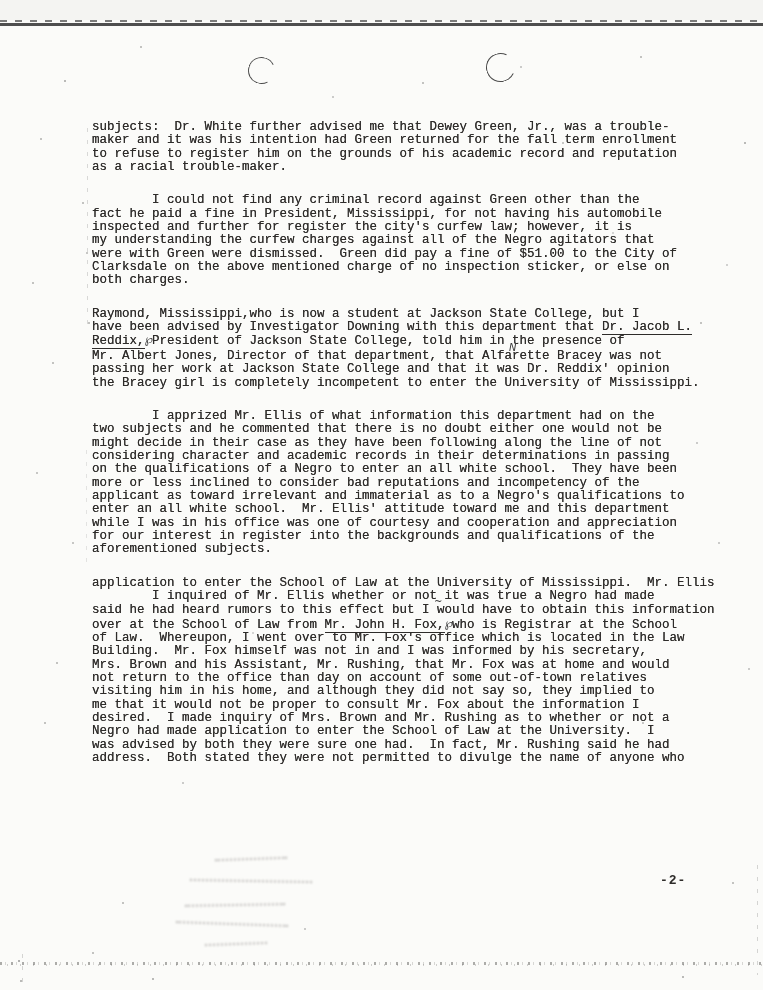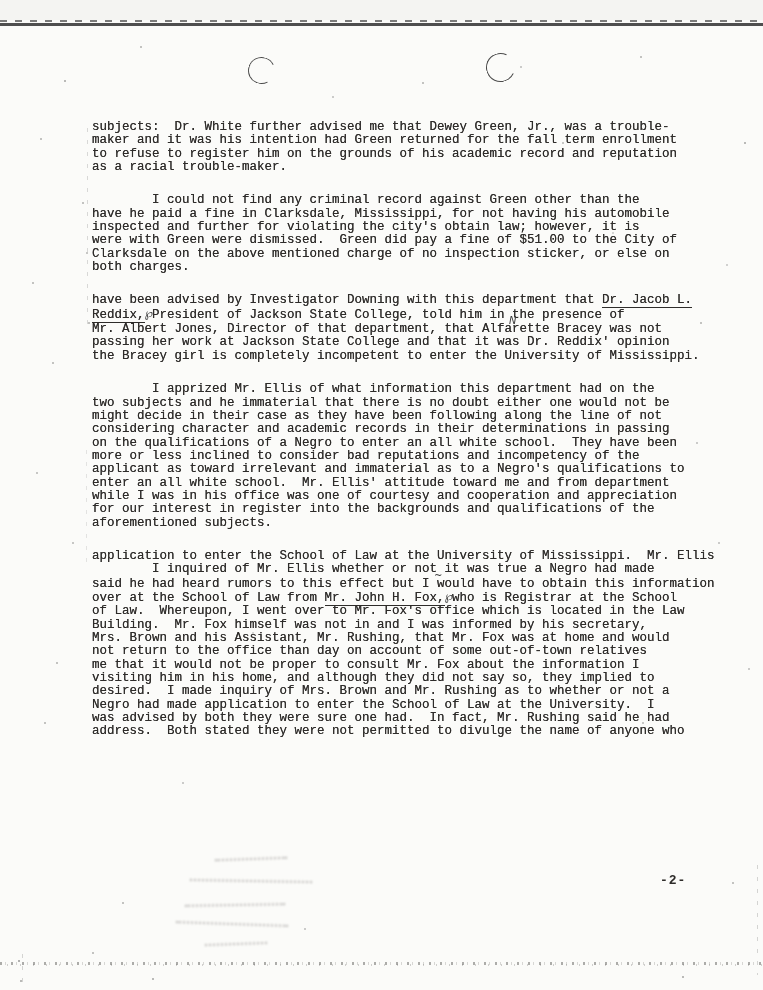--- a/index.html
+++ b/index.html
@@ -106,57 +106,59 @@
 
   <div class="document-text">
       <div class="para">
         <div class="line"><span>subjects:  Dr. White further advised me that Dewey Green, Jr., was a trouble-</span></div>
         <div class="line"><span>maker and it was his intention had Green returned for the fall term enrollment</span></div>
         <div class="line"><span>to refuse to register him on the grounds of his academic record and reputation</span></div>
         <div class="line"><span>as a racial trouble-maker.</span></div>
       </div>
       <div class="para">
         <div class="line"><span>        I could not find any criminal record against Green other than the</span></div>
-        <div class="line"><span>have he paid a fine in Clarksdale, Mississippi, for not having his automobile</span></div>
-        <div class="line"><span>inspected and further for violating the city's obtain law; however, it is</span></div>
+        <div class="line"><span>fact he paid a fine in President, Mississippi, for not having his automobile</span></div>
+        <div class="line"><span>inspected and further for register the city's curfew law; however, it is</span></div>
+        <div class="line"><span>my understanding the curfew charges against all of the Negro agitators that</span></div>
         <div class="line"><span>were with Green were dismissed.  Green did pay a fine of $51.00 to the City of</span></div>
         <div class="line"><span>Clarksdale on the above mentioned charge of no inspection sticker, or else on</span></div>
         <div class="line"><span>both charges.</span></div>
       </div>
       <div class="para">
+        <div class="line"><span>Raymond, Mississippi,who is now a student at Jackson State College, but I</span></div>
         <div class="line"><span>have been advised by Investigator Downing with this department that </span><span class="u">Dr. Jacob L.</span></div>
         <div class="line"><span class="u">Reddix,</span><span class="h-inline">℘</span><span>President of Jackson State College, told him in the presence of</span></div>
         <div class="line"><span>Mr. Albert Jones, Director of that department, that Alfa</span><span class="h-above">N</span><span>rette Bracey was not</span></div>
         <div class="line"><span>passing her work at Jackson State College and that it was Dr. Reddix' opinion</span></div>
         <div class="line"><span>the Bracey girl is completely incompetent to enter the University of Mississippi.</span></div>
       </div>
       <div class="para">
         <div class="line"><span>        I apprized Mr. Ellis of what information this department had on the</span></div>
-        <div class="line"><span>two subjects and he immaterial that there is no doubt either one would not be</span></div>
+        <div class="line"><span>two subjects and he commented that there is no doubt either one would not be</span></div>
         <div class="line"><span>might decide in their case as they have been following along the line of not</span></div>
         <div class="line"><span>considering character and academic records in their determinations in passing</span></div>
         <div class="line"><span>on the qualifications of a Negro to enter an all white school.  They have been</span></div>
         <div class="line"><span>more or less inclined to consider bad reputations and incompetency of the</span></div>
         <div class="line"><span>applicant as toward irrelevant and immaterial as to a Negro's qualifications to</span></div>
-        <div class="line"><span>enter an all white school.  Mr. Ellis' attitude toward me and from department</span></div>
+        <div class="line"><span>enter an all white school.  Mr. Ellis' attitude toward me and this department</span></div>
         <div class="line"><span>while I was in his office was one of courtesy and cooperation and appreciation</span></div>
         <div class="line"><span>for our interest in register into the backgrounds and qualifications of the</span></div>
         <div class="line"><span>aforementioned subjects.</span></div>
       </div>
       <div class="para">
         <div class="line"><span>application to enter the School of Law at the University of Mississippi.  Mr. Ellis</span></div>
         <div class="line"><span>        I inquired of Mr. Ellis whether or not it was true a Negro had made</span></div>
         <div class="line"><span>said he had heard rumors to this effect but I </span><span class="h-above">~</span><span>would have to obtain this information</span></div>
         <div class="line"><span>over at the School of Law from </span><span class="u">Mr. John H. Fox,</span><span class="h-inline">℘</span><span>who is Registrar at the School</span></div>
         <div class="line"><span>of Law.  Whereupon, I went over to Mr. Fox's office which is located in the Law</span></div>
         <div class="line"><span>Building.  Mr. Fox himself was not in and I was informed by his secretary,</span></div>
         <div class="line"><span>Mrs. Brown and his Assistant, Mr. Rushing, that Mr. Fox was at home and would</span></div>
         <div class="line"><span>not return to the office than day on account of some out-of-town relatives</span></div>
+        <div class="line"><span>visiting him in his home, and although they did not say so, they implied to</span></div>
         <div class="line"><span>me that it would not be proper to consult Mr. Fox about the information I</span></div>
-        <div class="line"><span>visiting him in his home, and although they did not say so, they implied to</span></div>
         <div class="line"><span>desired.  I made inquiry of Mrs. Brown and Mr. Rushing as to whether or not a</span></div>
         <div class="line"><span>Negro had made application to enter the School of Law at the University.  I</span></div>
         <div class="line"><span>was advised by both they were sure one had.  In fact, Mr. Rushing said he had</span></div>
         <div class="line"><span>address.  Both stated they were not permitted to divulge the name of anyone who</span></div>
       </div>
     </div>
 
   <div class="page-number">-2-</div>
 
   <div class="smudge sm1"></div>

